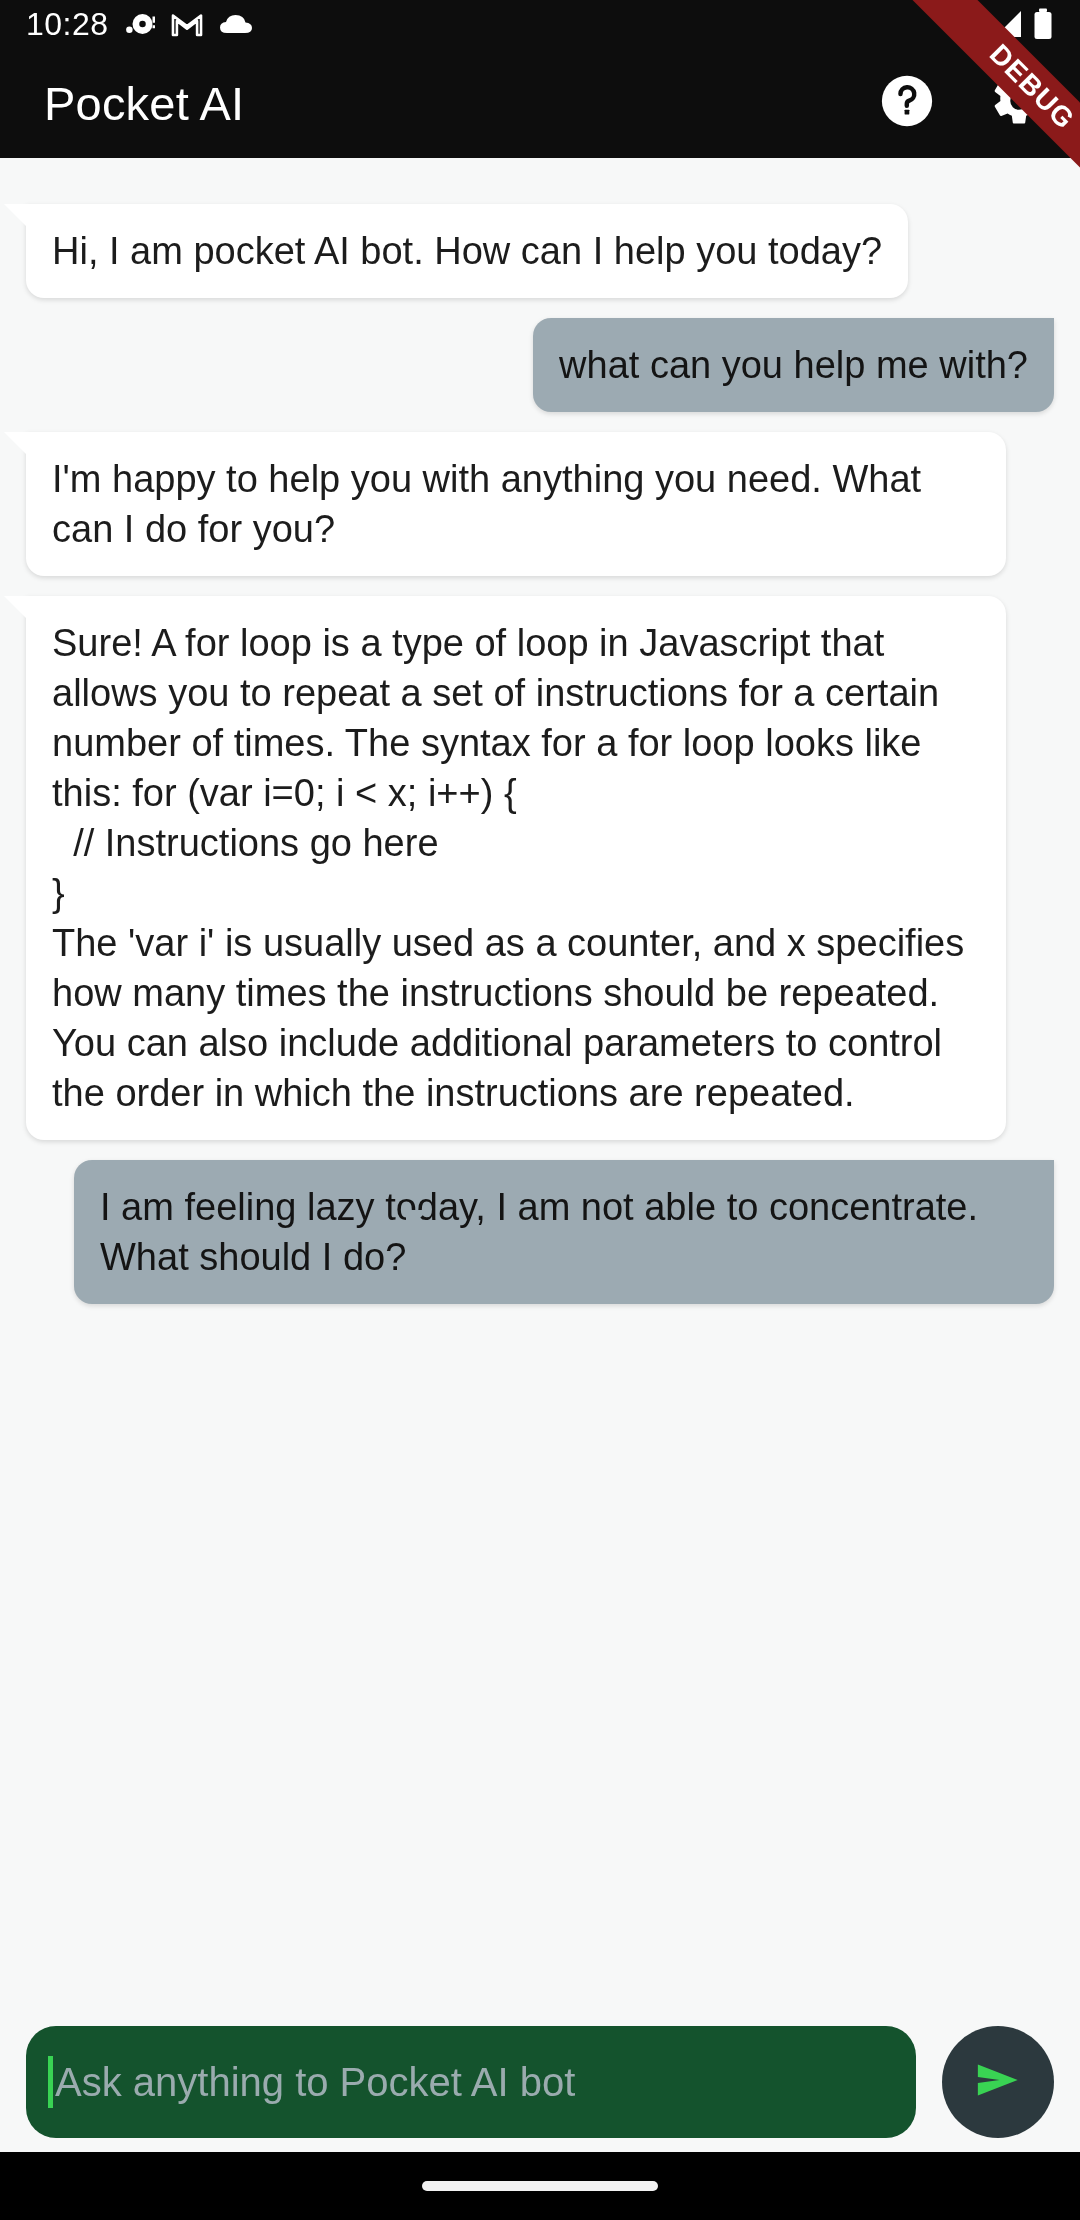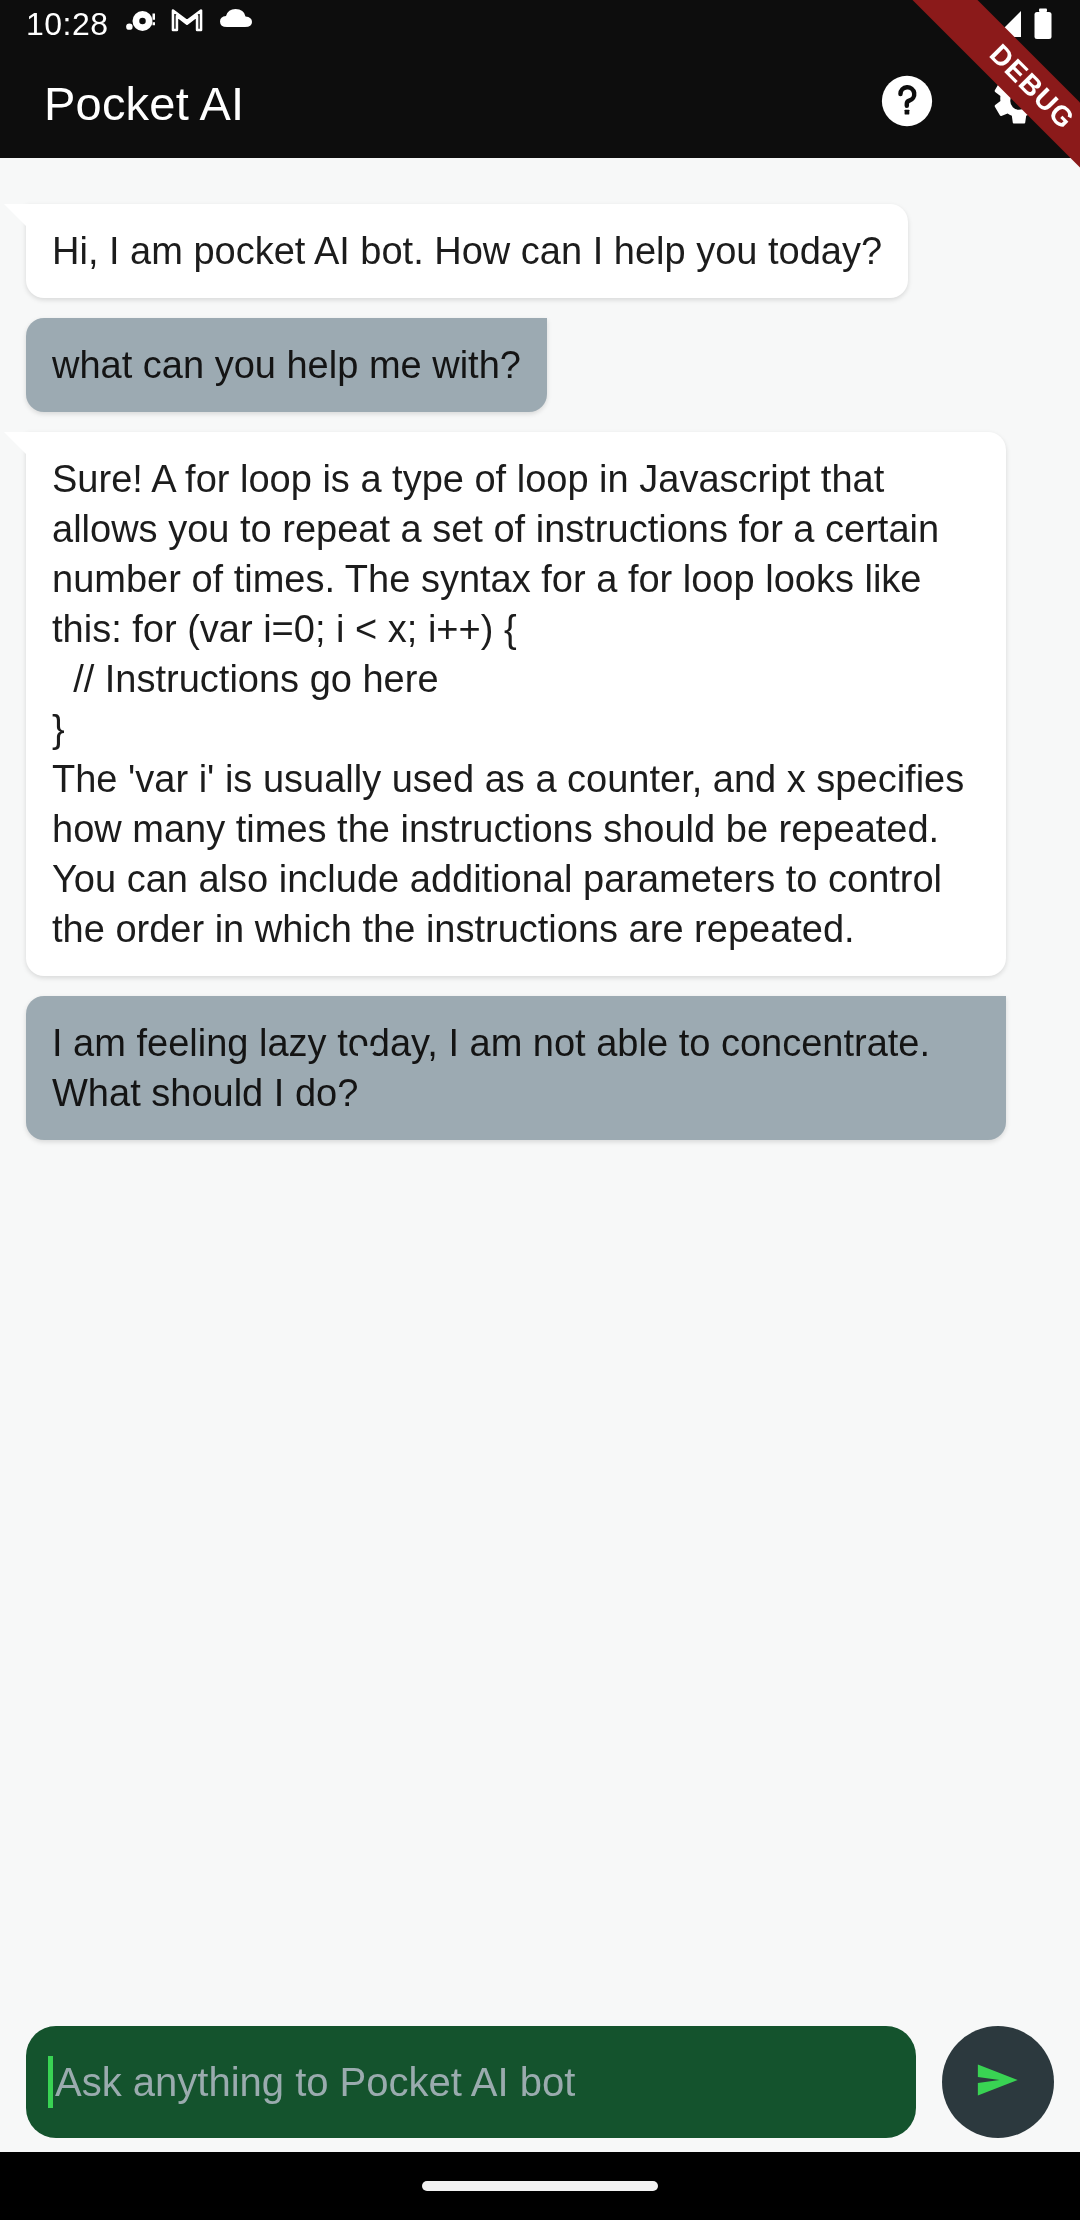--- a/index.html
+++ b/index.html
@@ -18,21 +18,21 @@
 
   
   #status-bar {
     position: absolute; top: 0; left: 0;
     width: 1080px; height: 48px;
     background: #0D0D0D;
     display: flex; align-items: center;
     padding: 0 26px;
     z-index: 5;
   }
-  #status-left { display: flex; align-items: flex-start; gap: 16px; }
+  #status-left { display: flex; align-items: center; gap: 16px; }
   #clock {
     color: #FFFFFF; font-size: 32px; letter-spacing: 0.5px;
     font-family: "Liberation Sans", sans-serif;
   }
   .sys-ico { display: inline-flex; align-items: center; }
   #status-right {
     margin-left: auto;
     display: flex; align-items: center; gap: 9px;
   }
 
@@ -89,21 +89,21 @@
     position: absolute;
     top: 158px; left: 0;
     width: 1080px;
     height: 1854px;
     background: #F7F8F8;
     padding: 46px 0 10px 0;
     overflow: hidden;
   }
   .row { display: flex; width: 100%; padding: 0 26px; margin-bottom: 20px; }
   .row.bot { justify-content: flex-start; }
-  .row.user { }
+  .row.user { justify-content: flex-end; }
 
   .bubble {
     max-width: 980px;
     padding: 22px 26px 22px 26px;
     font-size: 38px;
     line-height: 50px;
     color: #1C1C1C;
     white-space: pre-wrap;
     word-wrap: break-word;
   }
@@ -278,20 +278,25 @@
           <div class="bubble bot">Hi, I am pocket AI bot. How can I help you today?</div>
         </div>
       </div>
       <div class="row user">
         <div class="bubble-wrap">
           <div class="bubble user">what can you help me with?</div>
         </div>
       </div>
       <div class="row bot">
         <div class="bubble-wrap">
+          <div class="bubble bot">I'm happy to help you with anything you need. What can I do for you?</div>
+        </div>
+      </div>
+      <div class="row bot">
+        <div class="bubble-wrap">
           <div class="bubble bot">Sure! A for loop is a type of loop in Javascript that allows you to repeat a set of instructions for a certain number of times. The syntax for a for loop looks like this: for (var i=0; i &lt; x; i++) {
   // Instructions go here
 }
 The 'var i' is usually used as a counter, and x specifies how many times the instructions should be repeated. You can also include additional parameters to control the order in which the instructions are repeated.</div>
         </div>
       </div>
       <div class="row user">
         <div class="bubble-wrap">
           <div class="bubble user">I am feeling lazy today, I am not able to concentrate. What should I do?</div>
         </div>

